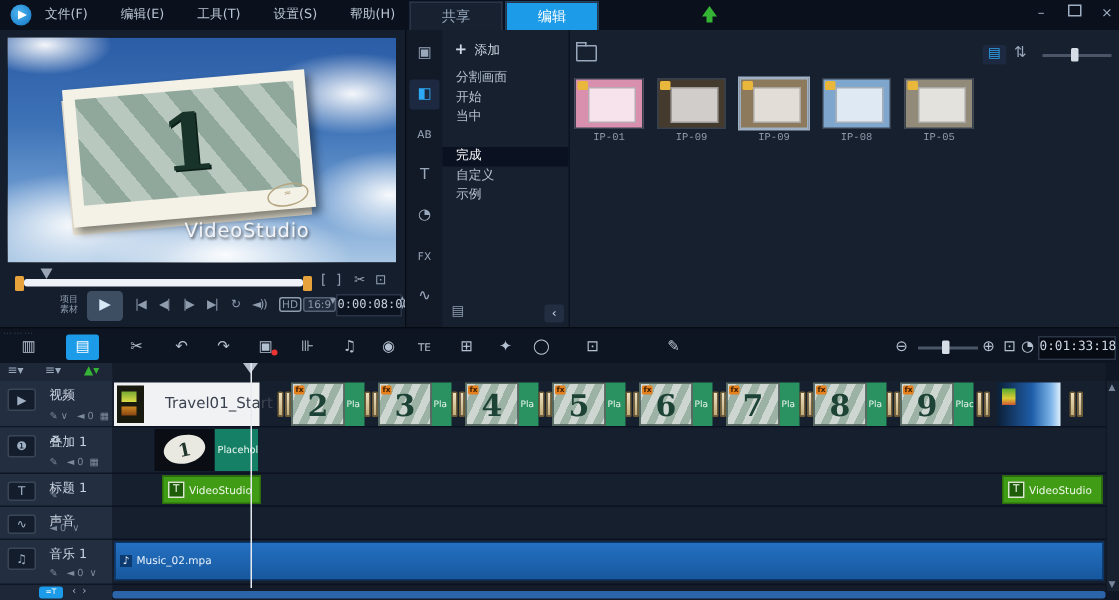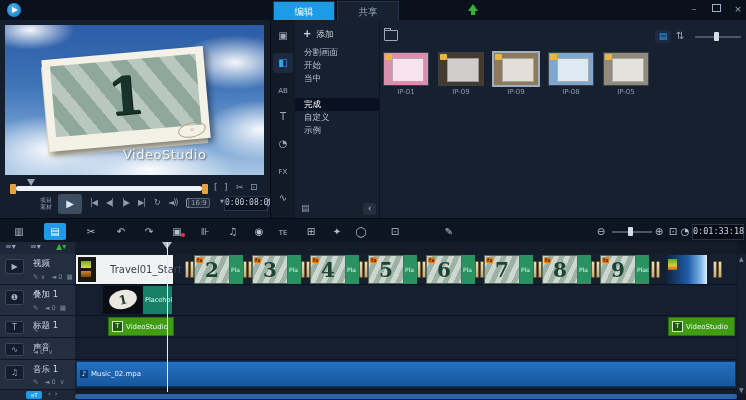--- a/index.html
+++ b/index.html
@@ -71,21 +71,21 @@
   .collapse-btn{left:68px;top:183px;width:13px;height:12px;background:#232e42;color:#cfd8e4;
        text-align:center;line-height:12px;font-size:8px;border-radius:2px;}
   .content{left:109px;top:0;width:367px;height:198px;}
   .folder-ico{left:4px;top:10px;width:12px;height:9px;border:1px solid #9aa8bb;border-radius:1px;}
   .folder-ico:before{content:"";position:absolute;left:-1px;top:-3px;width:5px;height:2px;border:1px solid #9aa8bb;border-bottom:none;}
   .thumb{top:32px;width:46px;height:34px;border:1px solid #36404f;box-sizing:border-box;position:absolute;}
   .thumb.sel{border:1px solid #9fb0c4;outline:1px solid #9fb0c4;}
   .thumb .badge{position:absolute;left:1px;top:1px;width:7px;height:6px;background:#e8b73c;border-radius:1px;}
   .thumb .photo{position:absolute;left:8px;top:5px;width:30px;height:22px;background:rgba(255,255,255,.75);
        border:1px solid rgba(0,0,0,.25);}
-  .thumb-label{top:68px;width:46px;text-align:center;font-size:7px;color:#8d99aa;position:absolute;}
+  .thumb-label{top:68px;width:46px;text-align:center;font-size:7px;color:#8d99aa;position:absolute;font-family:Liberation Mono, monospace;}
   .view-ico{left:275px;top:10px;width:16px;height:13px;background:#1c2940;color:#2da8f5;font-size:9px;
        text-align:center;line-height:13px;border-radius:2px;}
   .sort-ico{left:296px;top:10px;color:#9aa8bb;font-size:10px;}
   .slider-track{top:16px;height:2px;background:#55607080;background:#4a5668;}
   .slider-thumb{top:12px;width:5px;height:9px;background:#d7dde6;border-radius:1px;}
   
   .toolbar{left:0;top:218px;width:746px;height:24px;background:#0e1522;border-top:1px solid #060a12;}
   .grip{left:2px;top:0;color:#3a4556;font-size:6px;letter-spacing:1px;}
   .tb-ico{top:4px;width:22px;height:17px;text-align:center;line-height:17px;color:#b3c0d0;font-size:10px;border-radius:2px;}
   .tb-ico.active{background:#1c9be8;color:#fff;}
@@ -152,23 +152,30 @@
        font-size:5px;text-align:center;line-height:8px;}
   .btm-arrows{position:absolute;left:48px;top:0;color:#9aa8bb;font-size:7px;letter-spacing:4px;}
 </style>
 </head>
 <body>
 
 <div class="screen">
 
   <div class="ab titlebar">
     <div class="ab logo"></div>
+    <div class="ab menus">
+      <span>文件(F)</span>
+      <span>编辑(E)</span>
+      <span>工具(T)</span>
+      <span>设置(S)</span>
+      <span>帮助(H)</span>
+    </div>
     <div class="ab tabs">
+      <div class="tab">共享</div>
       <div class="tab active">编辑</div>
-      <div class="tab">共享</div>
     </div>
     <div class="ab uparrow"></div>
     <div class="ab winctl" style="left:684px">–</div>
     <div class="ab winctl" style="left:706px"><span class="win-restore-glyph"></span></div>
     <div class="ab winctl" style="left:728px">×</div>
   </div>
 
   <div class="ab preview-panel">
     <div class="ab video-area">
       <div class="sky"></div>
@@ -203,21 +210,21 @@
         <div>素材</div>
       </div>
       <div class="playbtn">▶</div>
       <span class="t-ico" style="left:90px">|◀</span>
       <span class="t-ico" style="left:106px">◀|</span>
       <span class="t-ico" style="left:122px">|▶</span>
       <span class="t-ico" style="left:138px">▶|</span>
       <span class="t-ico" style="left:154px">↻</span>
       <span class="t-ico" style="left:168px">◄))</span>
       <span class="hd-badge" style="left:186px">HD</span>
-      <span class="ratio-badge" style="left:188px">16:9</span>
+      <span class="ratio-badge" style="left:202px">16:9</span>
       <span class="t-ico" style="left:220px;font-size:5px">▼</span>
       <div class="tc-box">0:00:08:00</div>
       <div class="spin">▴<br>▾</div>
     </div>
   </div>
 
   <div class="ab library-panel">
     <div class="ab navstrip">
       <div class="ab nav-ico" style="top:6px">▣</div>
       <div class="ab nav-ico active" style="top:33px">◧</div>

